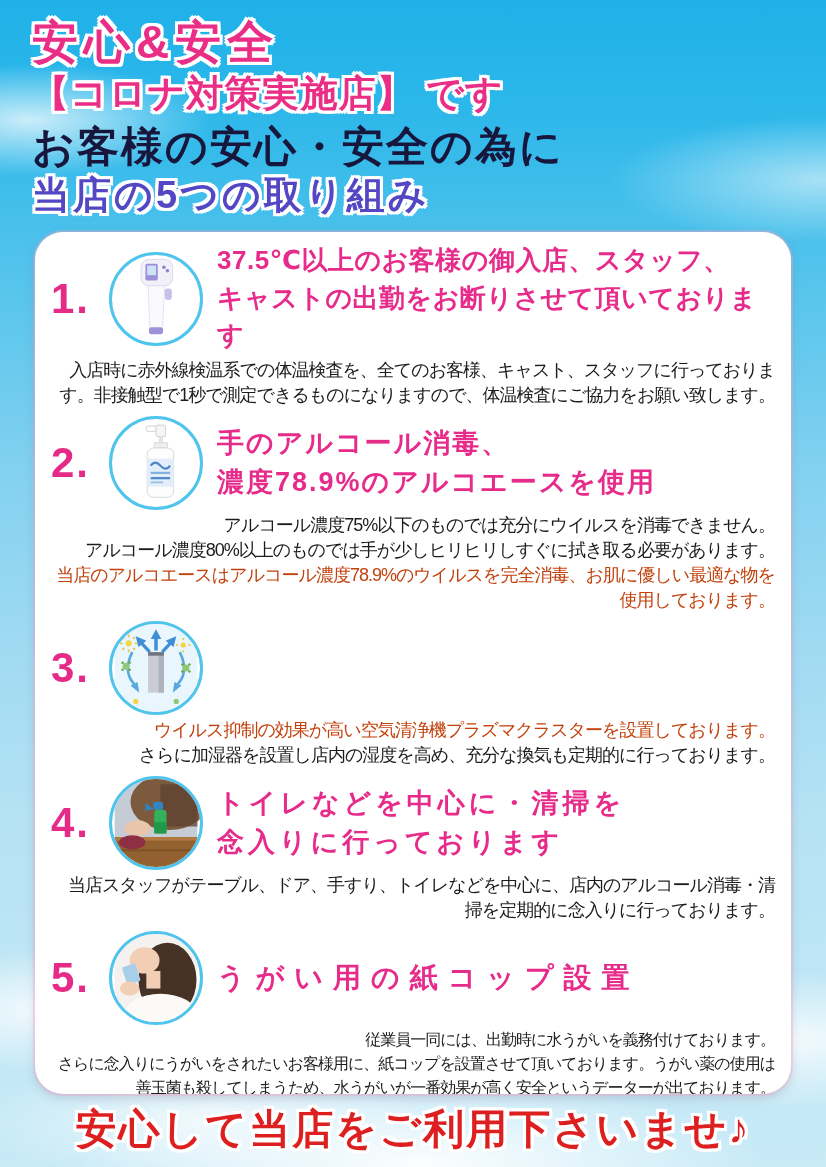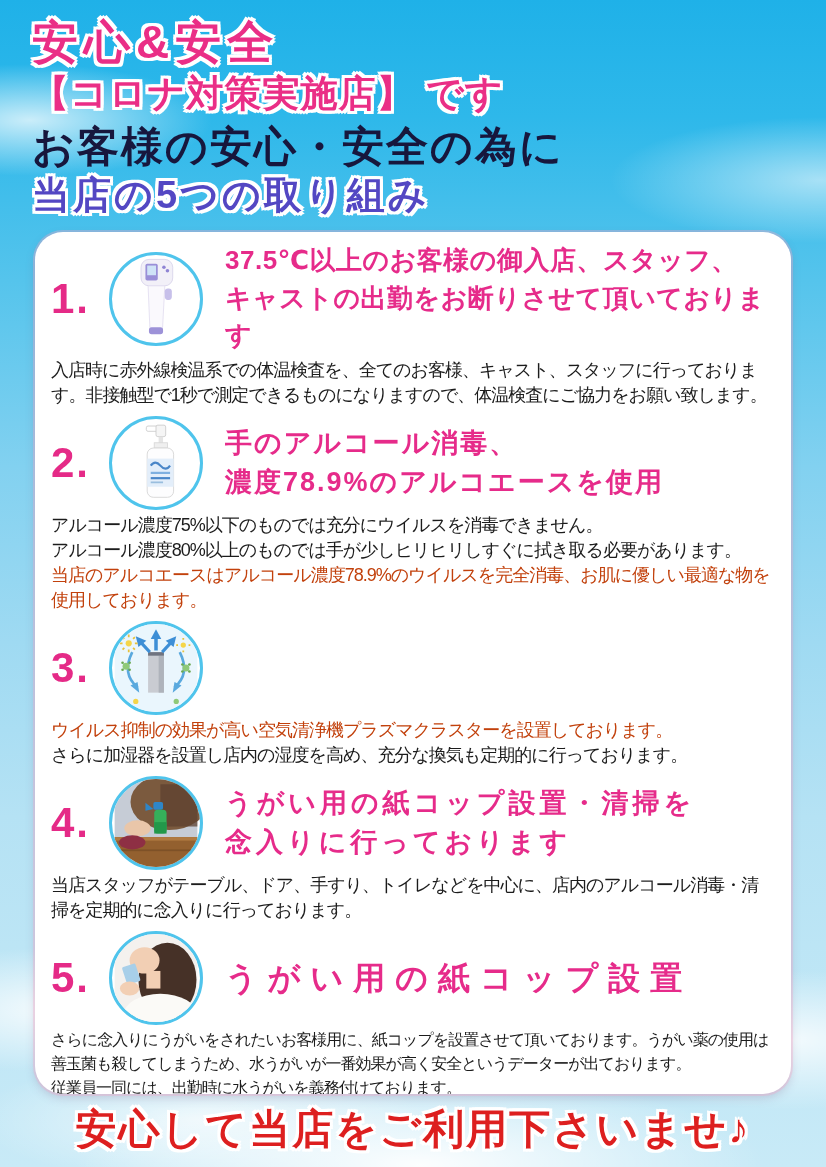--- a/index.html
+++ b/index.html
@@ -30,27 +30,27 @@
     padding:10px 16px 6px 16px;overflow:hidden;
     box-shadow:0 0 0 2px rgba(246,170,200,.35), 0 4px 10px rgba(120,90,130,.25);
   }
   .item-head{display:flex;align-items:center;}
   .item-number{width:58px;flex:0 0 58px;font-size:42px;font-weight:800;color:#e52a87;letter-spacing:2px;}
   .icon-oval{
     flex:0 0 94px;width:94px;height:94px;border-radius:50%;
     border:3px solid #4fc4ec;background:#fff;overflow:hidden;box-sizing:border-box;
   }
   .icon-oval svg{display:block;width:100%;height:100%;}
-  .item-heading{margin-left:22px;color:#e62b8a;font-weight:800;line-height:1.45;}
+  .item-heading{margin-left:14px;color:#e62b8a;font-weight:800;line-height:1.45;}
   .i1 .item-heading{font-size:26px;letter-spacing:0.5px;}
   .i2 .item-heading{font-size:27px;letter-spacing:2px;}
   .i3 .item-heading{font-size:28px;letter-spacing:12px;}
   .i4 .item-heading{font-size:27px;letter-spacing:4px;}
-  .i5 .item-heading{font-size:32px;letter-spacing:10px;}
-  .item-body{margin:3px 0 8px 0;font-size:18px;line-height:25px;color:#1c1c1c;letter-spacing:-1px;}
+  .i5 .item-heading{font-size:28px;letter-spacing:10px;}
+  .item-body{margin:3px 0 8px 0;font-size:18px;line-height:25px;color:#1c1c1c;letter-spacing:-1px;text-align:right;}
   .item-body p{margin:0;}
   .item-body p.red{color:#c2410c;}
   .i5 .item-body{font-size:16px;line-height:24px;letter-spacing:-1px;}
   .i3 .item-head,.i4 .item-head,.i5 .item-head{margin-top:2px;}
   .footer{
     position:absolute;left:0;top:1102px;width:100%;text-align:center;
     font-size:41px;font-weight:800;color:#dd1f1f;letter-spacing:2px;
   }
 </style>
 </head>
@@ -182,21 +182,21 @@
             <rect x="0" y="66" width="94" height="4" fill="#b07a42"></rect>
             <rect x="0" y="80" width="94" height="2" fill="#7e5127"></rect>
             <ellipse cx="20" cy="72" rx="15" ry="8" fill="#8e2f44"></ellipse>
             <rect x="44" y="26" width="11" height="9" rx="2" fill="#2e86c8"></rect>
             <path d="M44 34 l-9 -7 v9 z" fill="#2e86c8"></path>
             <rect x="45" y="35" width="14" height="27" rx="4" fill="#35b05a"></rect>
             <rect x="45" y="49" width="14" height="13" fill="#22984a"></rect>
           </svg>
         </div>
         <div class="item-heading">
-          <div>うがい用の紙コップ設置・清掃を</div>
+          <div>トイレなどを中心に・清掃を</div>
           <div>念入りに行っております</div>
         </div>
       </div>
       <div class="item-body">
         <p>当店スタッフがテーブル、ドア、手すり、トイレなどを中心に、店内のアルコール消毒・清掃を定期的に念入りに行っております。</p>
       </div>
     </div>
 
     <div class="item i5">
       <div class="item-head">
@@ -212,22 +212,22 @@
                 <rect x="11" y="35" width="16" height="21" rx="2" fill="#a8cfe9"></rect>
               </g>
             <ellipse cx="17" cy="62" rx="11" ry="8" fill="#f2cfb4"></ellipse>
           </svg>
         </div>
         <div class="item-heading">
           <div>うがい用の紙コップ設置</div>
         </div>
       </div>
       <div class="item-body">
+        <p>従業員一同には、出勤時に水うがいを義務付けております。</p>
         <p>さらに念入りにうがいをされたいお客様用に、紙コップを設置させて頂いております。うがい薬の使用は善玉菌も殺してしまうため、水うがいが一番効果が高く安全というデーターが出ております。</p>
-        <p>従業員一同には、出勤時に水うがいを義務付けております。</p>
       </div>
     </div>
 
   </div>
 
   <div class="footer ow">安心して当店をご利用下さいませ♪</div>
 
 </div>
 
 </body></html>

